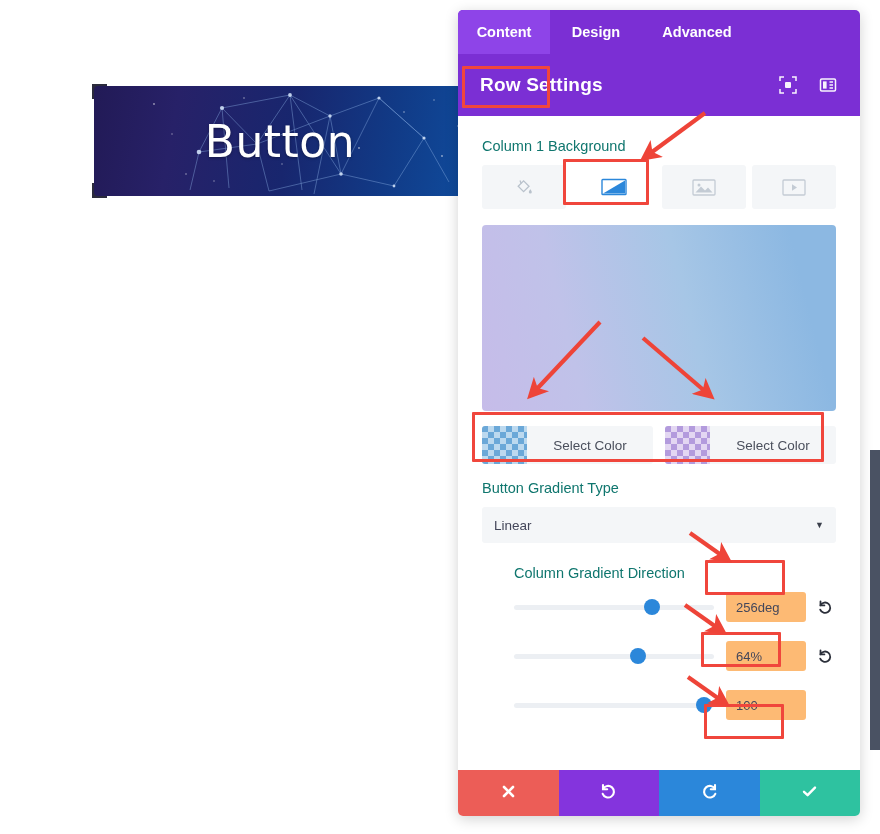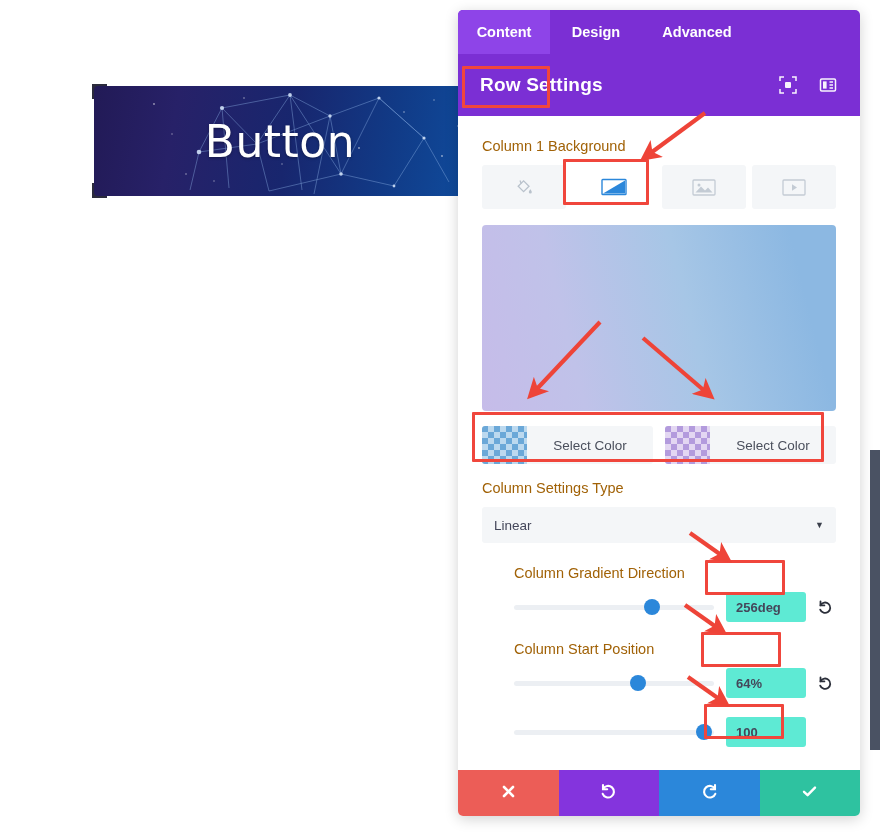--- a/index.html
+++ b/index.html
@@ -62,21 +62,21 @@
     padding: 0 20px;
   }
   .tab.active { background: #8e44e8; }
   #tab-content-w { width: 92px; }
   #tab-design-w  { width: 92px; }
   #tab-adv-w     { width: 110px; }
 
   
   #panel-body { flex: 1 1 auto; background: #fff; padding: 22px 24px 0 24px; position: relative; overflow: hidden; }
 
-  .field-label { font-size: 14.5px; color: #a16207; font-weight: normal; margin-bottom: 11px; }
+  .field-label { font-size: 14.5px; color: #0f766e; font-weight: normal; margin-bottom: 11px; }
 
   
   #bg-type-row { display: flex; gap: 6px; margin-bottom: 16px; }
   .bg-tab {
     flex: 1; height: 44px; background: #f4f6f8; border-radius: 3px;
     display: flex; align-items: center; justify-content: center; cursor: pointer;
   }
   .bg-tab.active { background: #ffffff; }
   .bg-tab svg { display: block; }
 
@@ -114,23 +114,23 @@
   }
   .select-caret { margin-left: auto; font-size: 9px; color: #3a3f4b; }
 
   
   .slider-group { margin-bottom: 19px; margin-left: 32px; }
   .slider-row { display: flex; align-items: center; gap: 0; }
   .track-wrap { flex: 1 1 auto; position: relative; height: 18px; display: flex; align-items: center; margin-right: 12px; }
   .track { position: absolute; left: 0; right: 0; height: 5px; background: #eceff3; border-radius: 3px; }
   .thumb { position: absolute; width: 16px; height: 16px; border-radius: 50%; background: #2b87da; transform: translateX(-50%); }
   .num-box {
-    width: 80px; flex: 0 0 80px; height: 30px; background: #5eead4; border-radius: 3px;
+    width: 80px; flex: 0 0 80px; height: 30px; background: #fdba74; border-radius: 3px;
     display: flex; align-items: center; padding: 0 10px;
-    font-size: 13px; color: #44475a; font-weight: bold;
+    font-size: 13px; color: #44475a;
   }
   .reset-ico { width: 22px; flex: 0 0 22px; margin-left: 8px; display: flex; align-items: center; justify-content: center; cursor: pointer; }
 
   
   #panel-footer { height: 46px; display: flex; flex: 0 0 auto; }
   .foot-btn { flex: 1; display: flex; align-items: center; justify-content: center; cursor: pointer; }
   .foot-btn.cancel { background: #ec5d57; }
   .foot-btn.undo   { background: #8434dd; }
   .foot-btn.redo   { background: #2b87da; }
   .foot-btn.save   { background: #2ec2a0; }
@@ -279,21 +279,21 @@
         <div class="color-btn">
           <div class="swatch blue"></div>
           <div class="color-btn-text">Select Color</div>
         </div>
         <div class="color-btn">
           <div class="swatch purple"></div>
           <div class="color-btn-text">Select Color</div>
         </div>
       </div>
 
-      <div class="field-label">Column Settings Type</div>
+      <div class="field-label">Button Gradient Type</div>
       <div class="select-box">
         <span>Linear</span>
         <span class="select-caret">▼</span>
       </div>
 
       <div class="slider-group">
         <div class="field-label">Column Gradient Direction</div>
         <div class="slider-row">
           <div class="track-wrap">
             <div class="track"></div>
@@ -303,21 +303,20 @@
           <div class="reset-ico">
             <svg width="17" height="17" viewBox="0 0 17 17" fill="none" stroke="#2b2f3a" stroke-width="1.8" stroke-linecap="round">
               <path d="M3.5 6.2 A5.2 5.2 0 1 1 3.2 10.6"></path>
               <path d="M3.5 2.4 L3.5 6.4 L7.4 6.4"></path>
             </svg>
           </div>
         </div>
       </div>
 
       <div class="slider-group">
-        <div class="field-label">Column Start Position</div>
         <div class="slider-row">
           <div class="track-wrap">
             <div class="track"></div>
             <div class="thumb" style="left:62%"></div>
           </div>
           <div class="num-box">64%</div>
           <div class="reset-ico">
             <svg width="17" height="17" viewBox="0 0 17 17" fill="none" stroke="#2b2f3a" stroke-width="1.8" stroke-linecap="round">
               <path d="M3.5 6.2 A5.2 5.2 0 1 1 3.2 10.6"></path>
               <path d="M3.5 2.4 L3.5 6.4 L7.4 6.4"></path>

